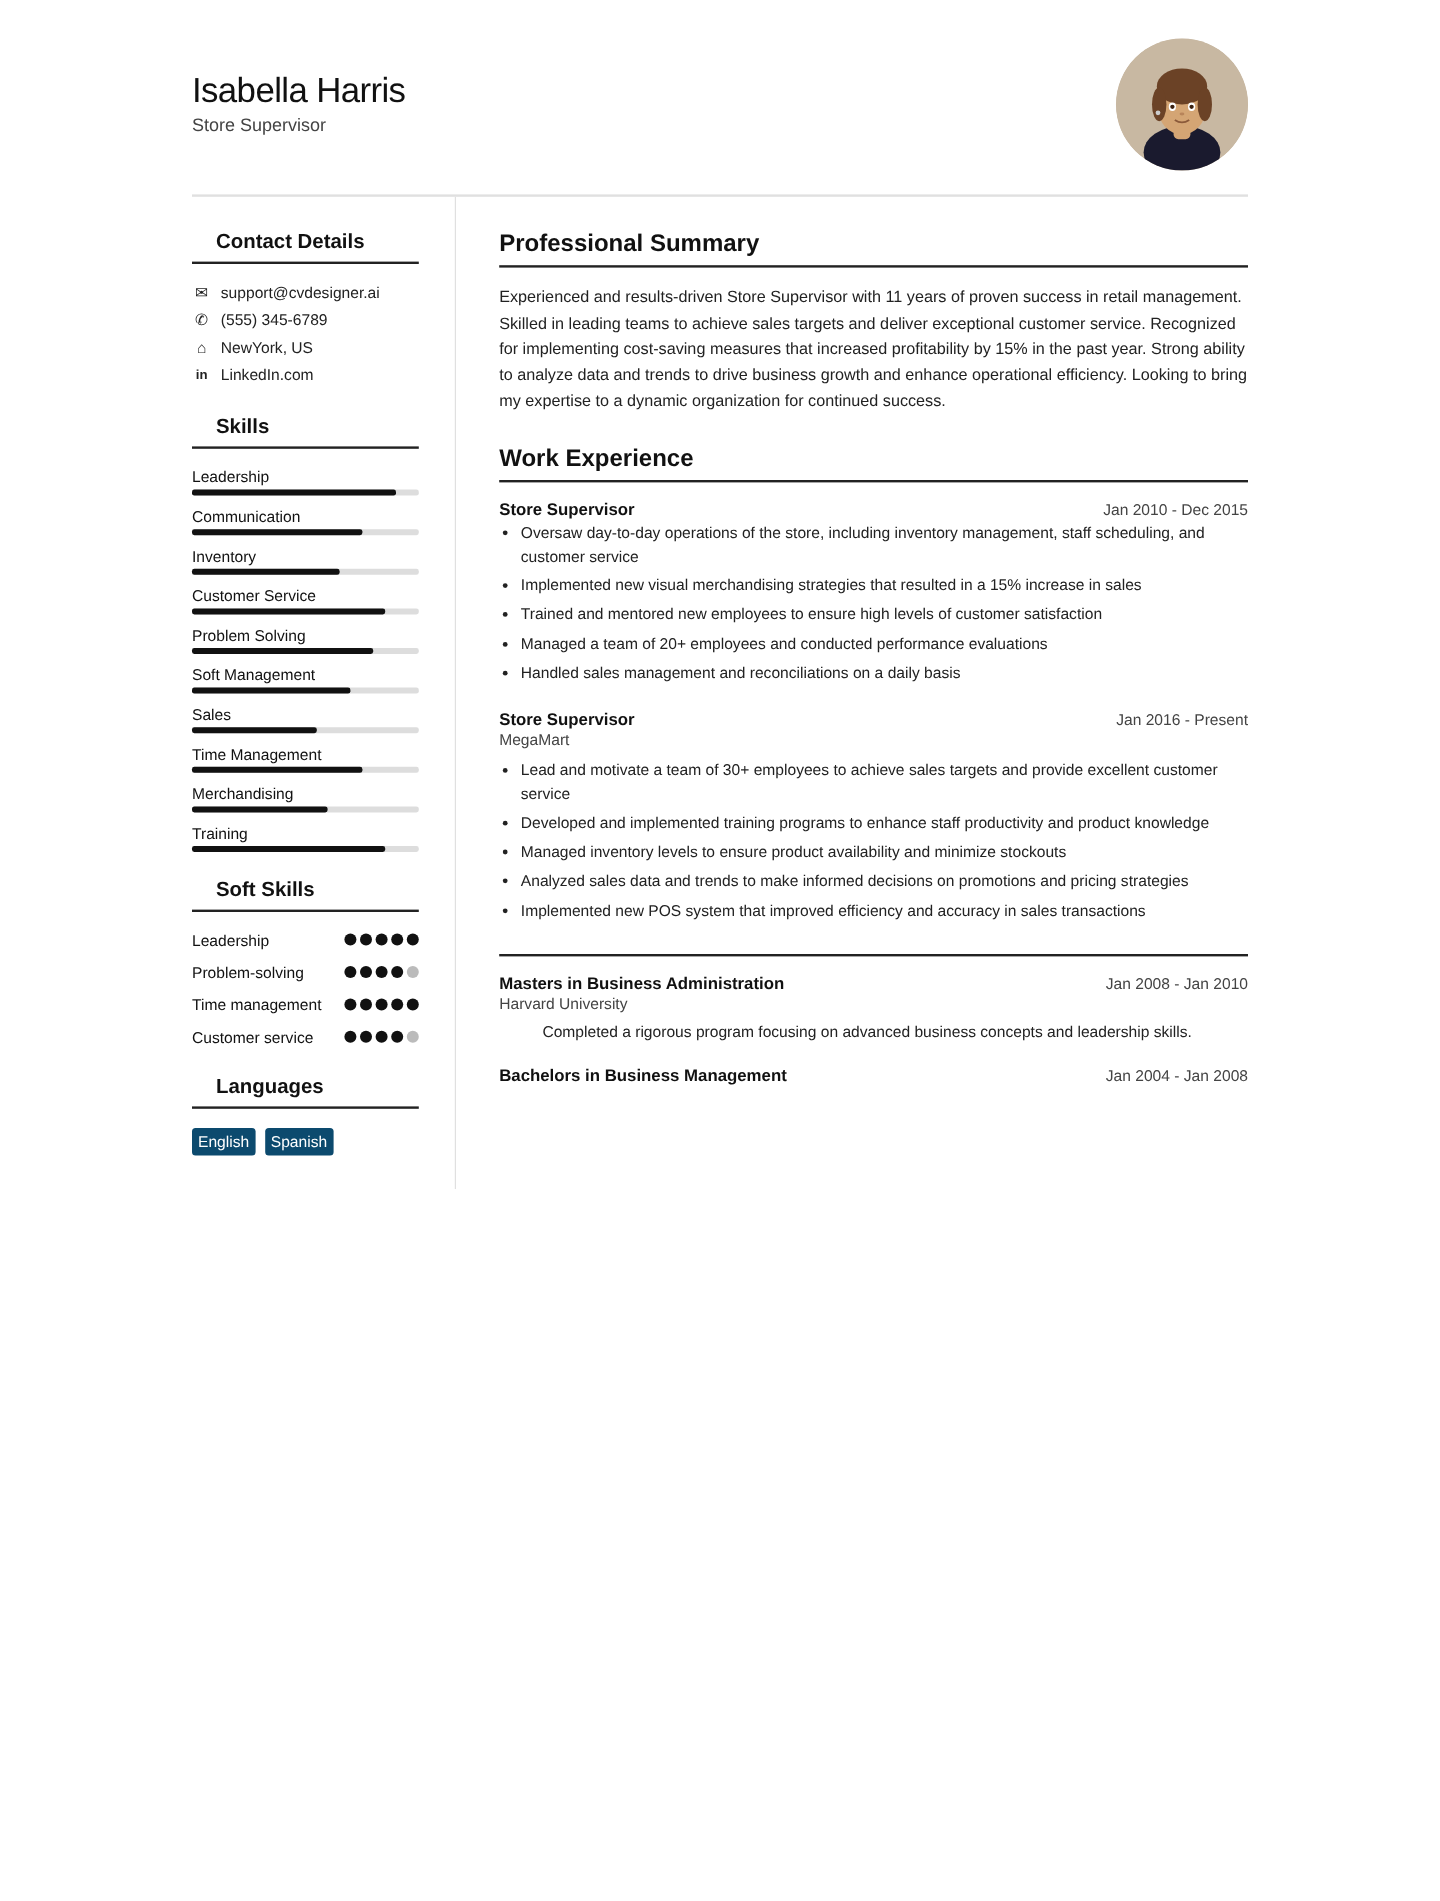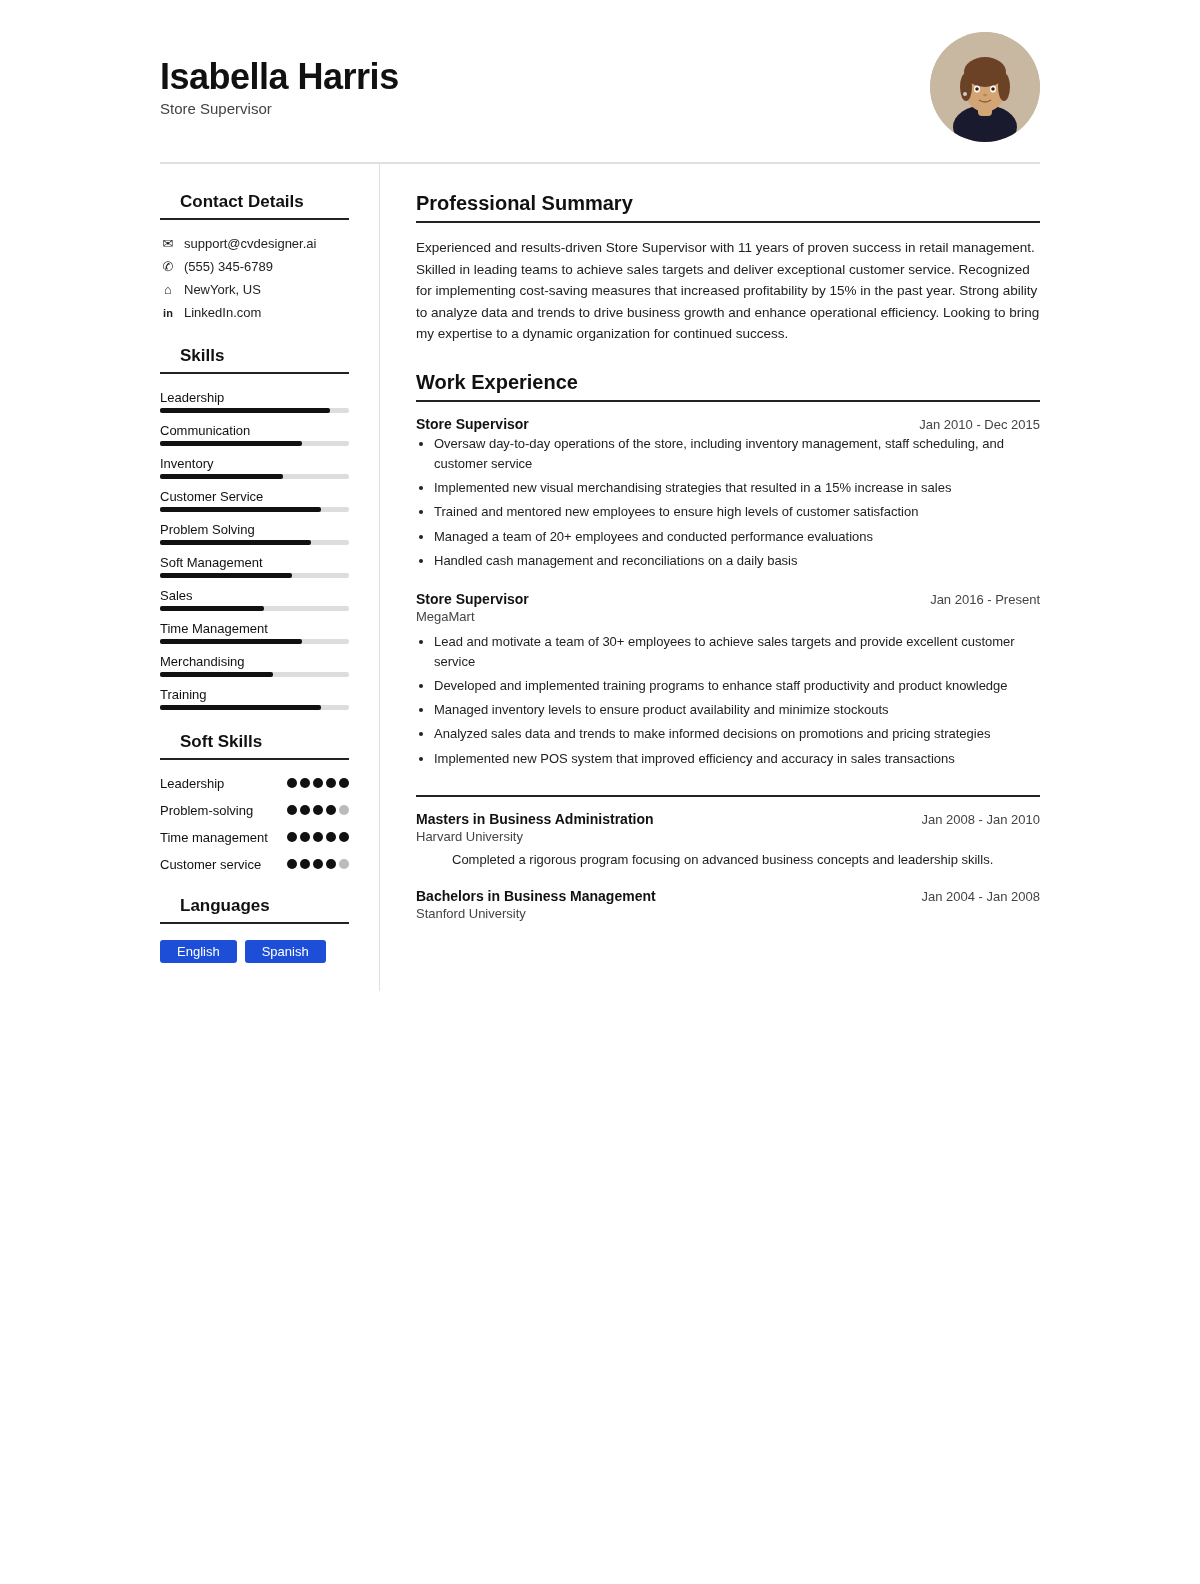--- a/index.html
+++ b/index.html
@@ -15,22 +15,22 @@
     
     .header {
       display: flex;
       align-items: center;
       justify-content: space-between;
       padding: 32px 40px 20px 40px;
       background: #fff;
     }
     .header-left {}
     .header-left h1 {
-      font-size: 36px;
-      font-weight: 700;
+      font-size: 29px;
+      font-weight: 400;
       letter-spacing: -0.5px;
       line-height: 1.1;
     }
     .header-left .subtitle {
       font-size: 15px;
       color: #444;
       margin-top: 4px;
     }
     .avatar-circle {
       width: 110px;
@@ -156,24 +156,24 @@
     .languages-section {
       margin-top: 22px;
     }
     .lang-tags {
       display: flex;
       gap: 8px;
       flex-wrap: wrap;
       margin-top: 6px;
     }
     .lang-tag {
-      background: #1d4ed8;
+      background: #0c4a6e;
       color: #fff;
       font-size: 13px;
-      padding: 4px 17px;
+      padding: 4px 5px;
       border-radius: 3px;
     }
 
     
     .content {
       flex: 1;
       padding: 28px 40px 28px 36px;
     }
 
     .content-section {
@@ -467,21 +467,21 @@
           <div class="job-entry">
       <div class="job-header">
         <span class="job-title">Store Supervisor</span>
         <span class="job-date">Jan 2010 - Dec 2015</span>
       </div>
       <ul class="job-bullets">
               <li>Oversaw day-to-day operations of the store, including inventory management, staff scheduling, and customer service</li>
               <li>Implemented new visual merchandising strategies that resulted in a 15% increase in sales</li>
               <li>Trained and mentored new employees to ensure high levels of customer satisfaction</li>
               <li>Managed a team of 20+ employees and conducted performance evaluations</li>
-              <li>Handled cash management and reconciliations on a daily basis</li>
+              <li>Handled sales management and reconciliations on a daily basis</li>
             </ul>
     </div>
           <div class="job-entry">
       <div class="job-header">
         <span class="job-title">Store Supervisor</span>
         <span class="job-date">Jan 2016 - Present</span>
       </div>
       <div class="job-company">MegaMart</div>
       <ul class="job-bullets">
               <li>Lead and motivate a team of 30+ employees to achieve sales targets and provide excellent customer service</li>
@@ -503,20 +503,19 @@
         <span class="edu-date">Jan 2008 - Jan 2010</span>
       </div>
       <div class="edu-school">Harvard University</div>
       <div class="edu-desc">Completed a rigorous program focusing on advanced business concepts and leadership skills.</div>
     </div>
           <div class="edu-entry">
       <div class="edu-header">
         <span class="edu-degree">Bachelors in Business Management</span>
         <span class="edu-date">Jan 2004 - Jan 2008</span>
       </div>
-      <div class="edu-school">Stanford University</div>
 
     </div>
         </div>
     </div>
 
   </div>
 </div>
 
 </body></html>

